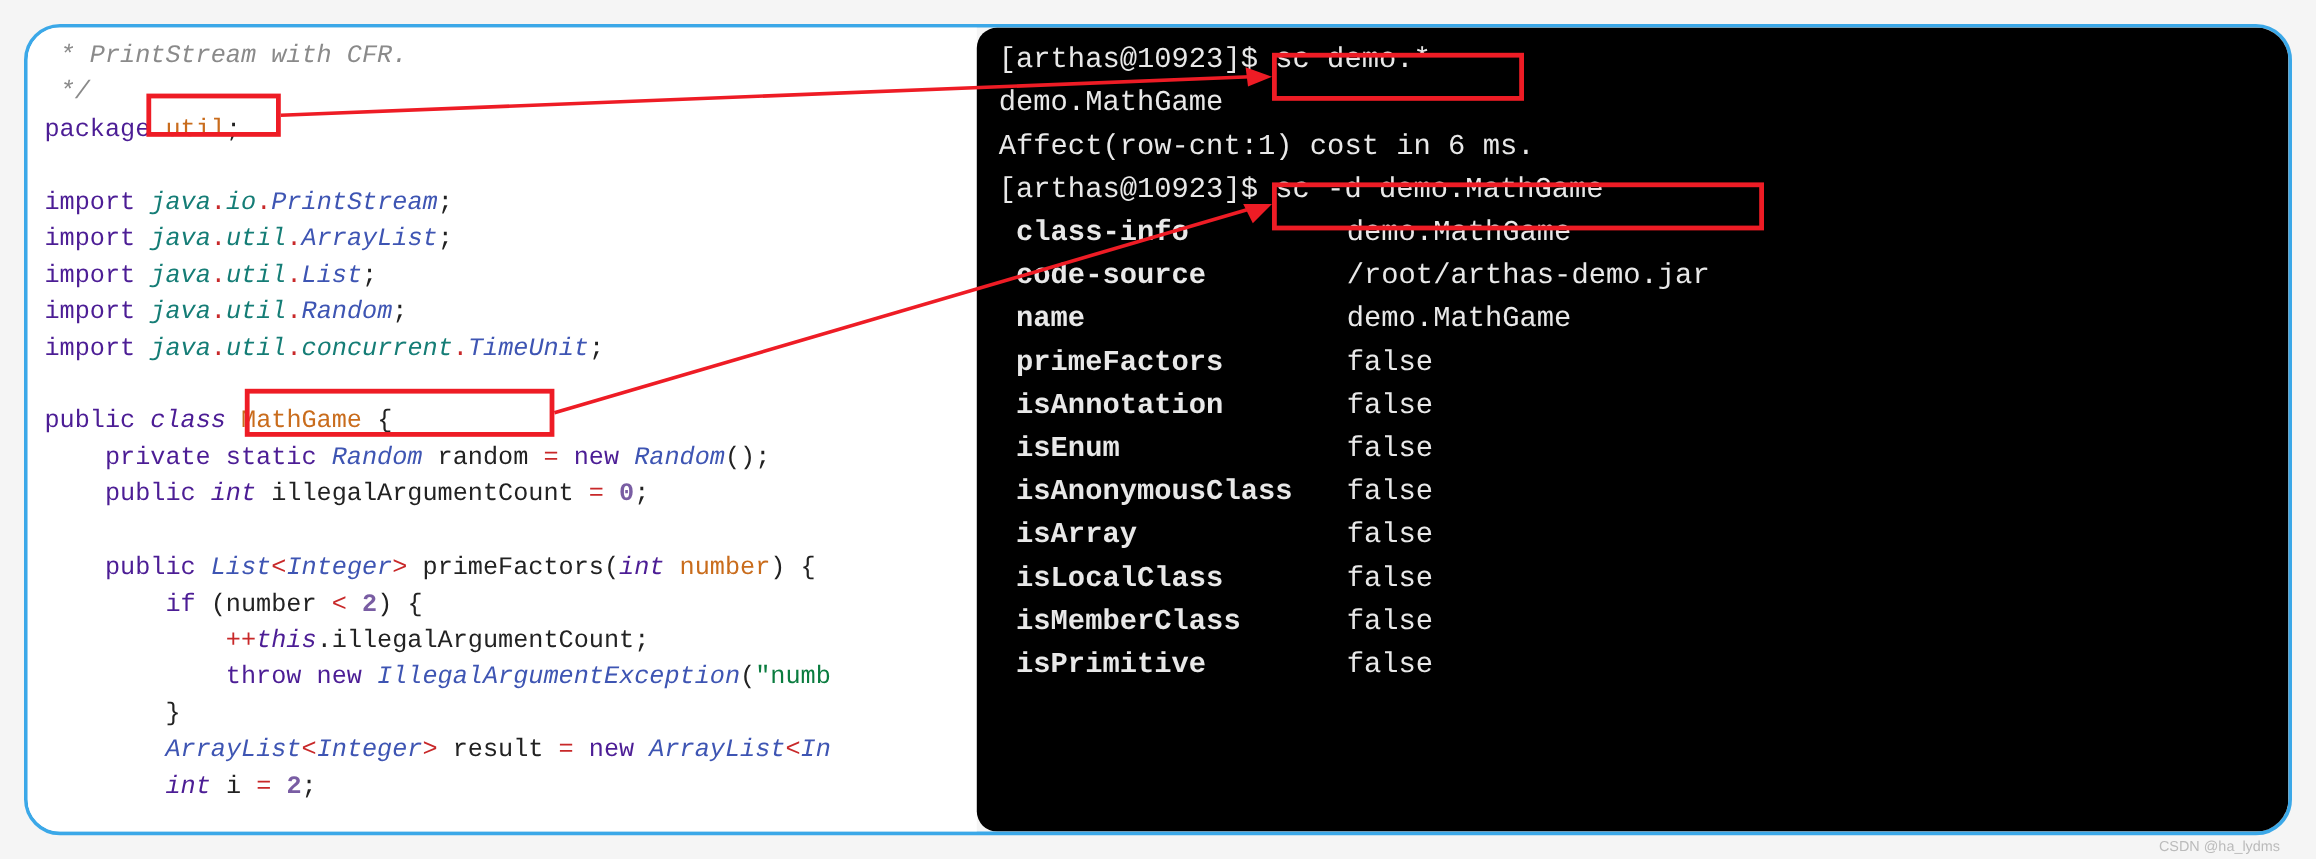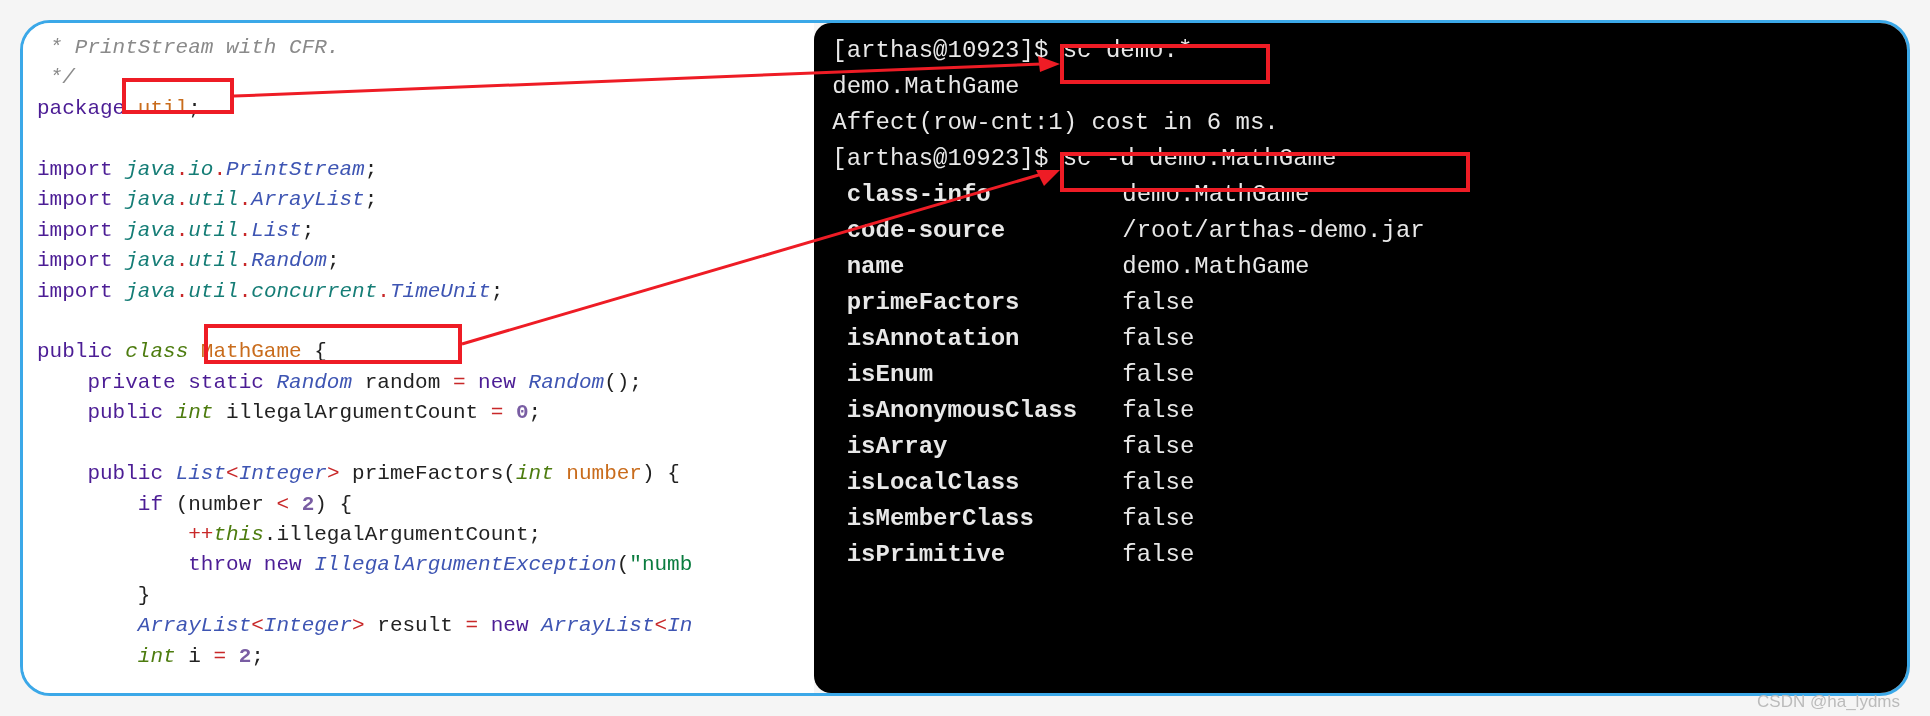--- a/index.html
+++ b/index.html
@@ -34,21 +34,21 @@
   .code-line { white-space: pre; padding-left: 14px; }
   .c-gray { color: #8a8a8a; font-style: italic; }
   .c-purple { color: #4c1d95; }
   .c-orange { color: #c96c1c; }
   .c-red { color: #c82829; }
   .c-teal { color: #157d76; font-style: italic; }
   .c-blue { color: #3e55b3; font-style: italic; }
   .c-black { color: #222; }
   .c-num { color: #795da3; font-weight: bold; }
   .c-str { color: #0a7c3f; }
-  .c-kw { color: #4d7c0f; font-style: italic; text-align: center; }
+  .c-kw { color: #4c1d95; font-style: italic; text-align: center; }
 
   .red-box {
     position: absolute;
     border: 4px solid #ee1c25;
     background: transparent;
     pointer-events: none;
   }
   .arrow {
     position: absolute;
     pointer-events: none;
@@ -68,21 +68,21 @@
     border-radius: 17px;
   }
   .term-line { white-space: pre; padding-left: 18px; }
   .bold { font-weight: bold; }
   .term-label-col { display: inline-block; width: 290px; }
 
   .watermark {
     position: absolute;
     right: 30px;
     bottom: 4px;
-    font-size: 17px;
+    font-size: 12px;
     color: #bbbbbb;
     font-family: Arial, sans-serif;
   }
 
   .outer {
     position: absolute; inset: 0;
   }
 </style>
 </head>
 <body>

